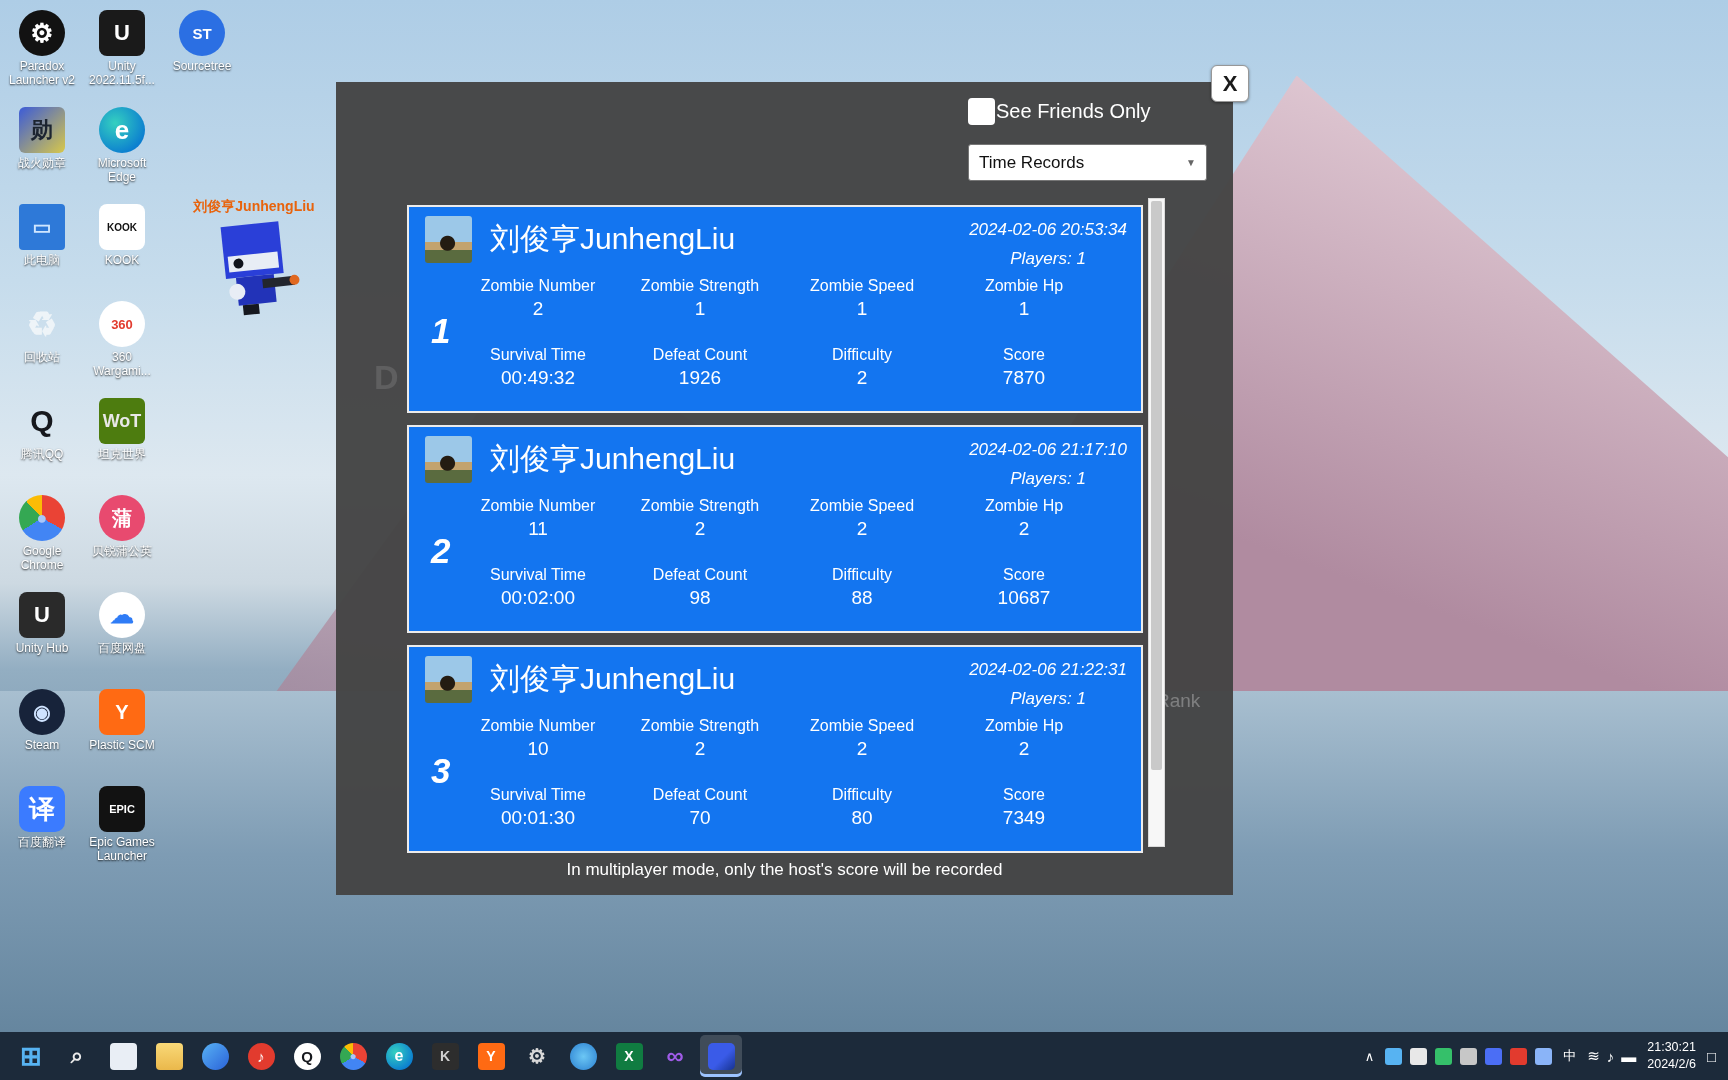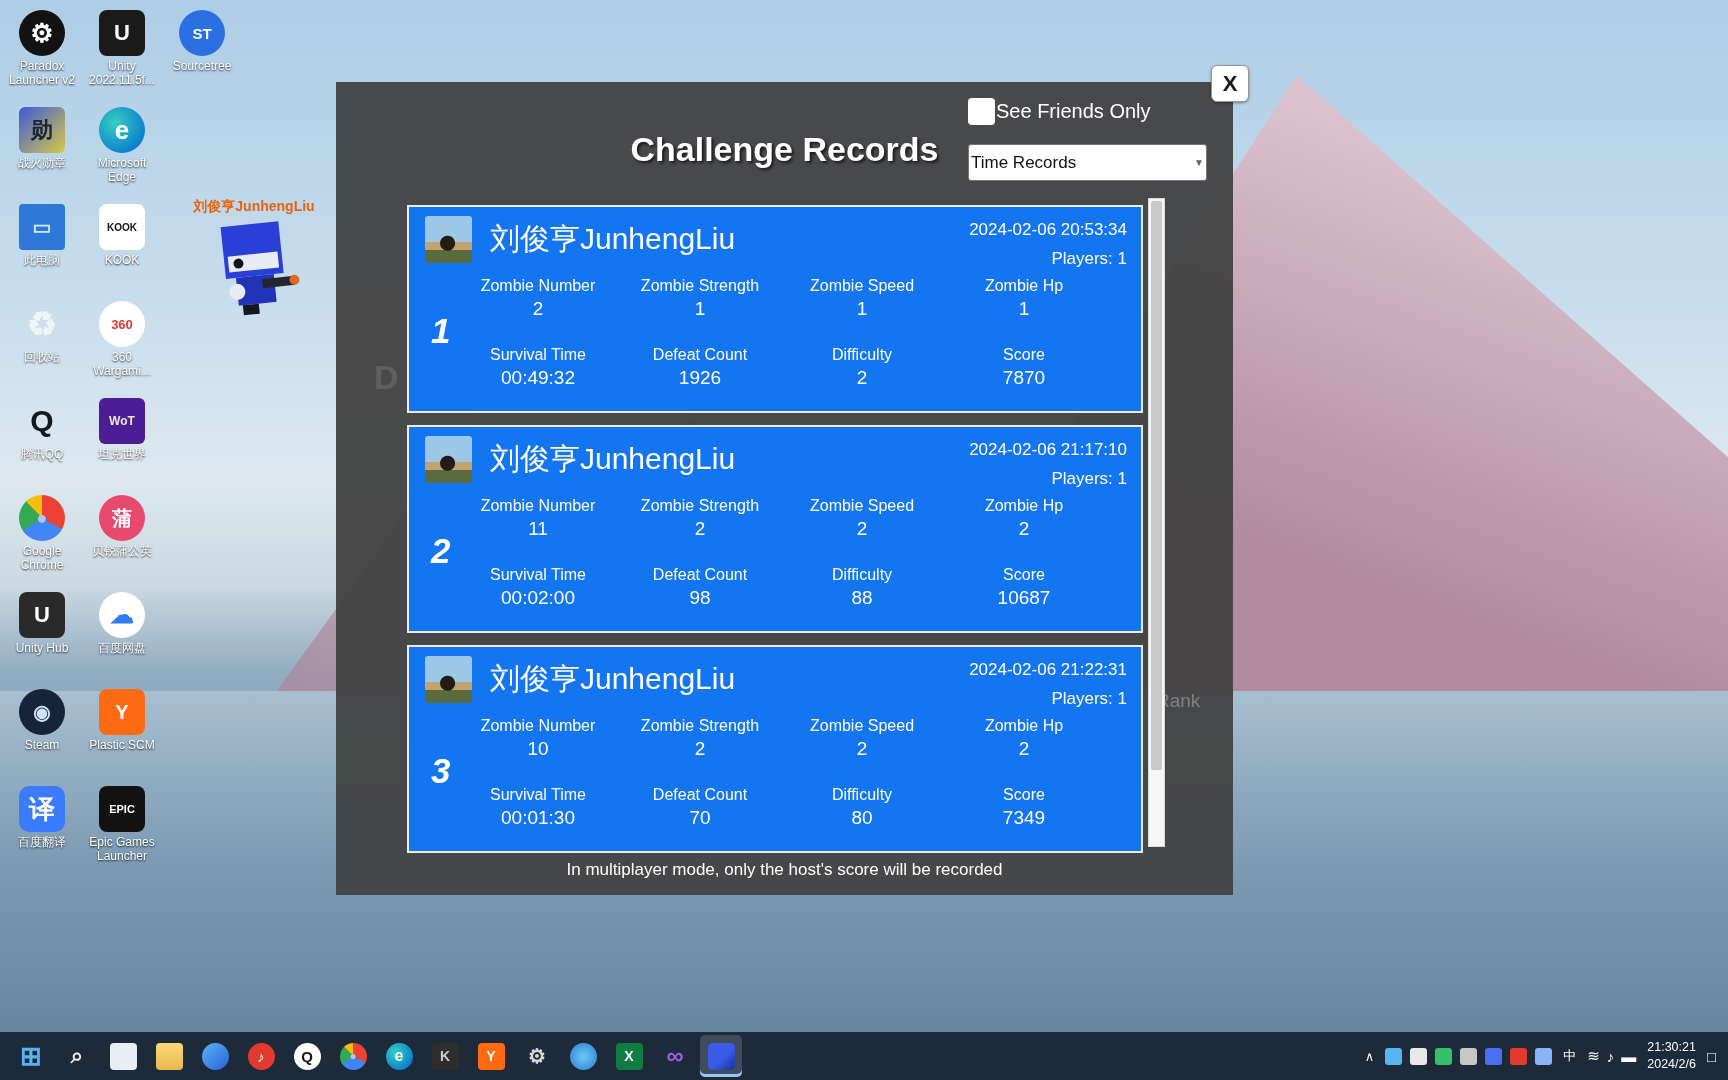--- a/index.html
+++ b/index.html
@@ -39,40 +39,40 @@
     border:1px solid #979797; border-radius:6px; font-size:22px; font-weight:bold; color:#1a1a1a;
     display:flex; align-items:center; justify-content:center; cursor:pointer;
     box-shadow:0 1px 3px rgba(0,0,0,.4); font-family:inherit; }
   .wtitle { position:absolute; top:48px; left:0; right:0; text-align:center; font-size:34px; font-weight:bold;
     color:#fff; text-shadow:2px 2px 3px rgba(0,0,0,.65); }
   .friends { position:absolute; top:16px; left:632px; display:flex; align-items:center; gap:1px; }
   .checkbox { width:27px; height:27px; background:#fff; border-radius:4px; cursor:pointer; flex:none; }
   .friends-label { color:#fff; font-size:20px; white-space:nowrap; }
   .dropdown { position:absolute; top:62px; left:632px; width:239px; height:37px; background:#fff;
     border:1px solid #767676; border-radius:3px; display:flex; align-items:center; justify-content:space-between;
-    padding:0 2px; font-size:17px; color:#111; cursor:pointer; }
+    padding:0 10px; font-size:17px; color:#111; cursor:pointer; }
   .caret { font-size:10px; color:#666; }
 
   .fragment-d { position:absolute; left:38px; top:276px; font-size:34px; font-weight:bold; color:rgba(255,255,255,.12); }
   .fragment-rank { position:absolute; left:820px; top:608px; font-size:19px; color:rgba(255,255,255,.3); }
 
   .records { position:absolute; left:71px; top:116px; width:736px; display:flex; flex-direction:column;
     gap:12px; padding-top:7px; }
   .scrollbar { position:absolute; left:812px; top:116px; width:17px; height:649px; background:#f7f7f7;
     border:1px solid #dadada; cursor:pointer; z-index:2; }
   .scroll-thumb { position:absolute; left:2px; right:2px; top:2px; height:88%; background:#c9c9c9; border-radius:2px; }
 
   .card { position:relative; height:208px; background:#1375f0; border:2px solid #ececec; overflow:hidden; }
   .card-head { display:flex; align-items:flex-start; padding:9px 10px 0 16px; }
   .avatar { width:47px; height:47px; border-radius:3px; flex:none;
     background:
       radial-gradient(circle at 48% 58%, #241c12 0 7px, rgba(0,0,0,0) 8px),
       linear-gradient(180deg,#9cc8e8 0 55%, #c2a36e 55% 72%, #5a6b3f 72% 100%); }
   .pname { font-size:30px; margin-left:18px; line-height:1.5; white-space:nowrap; }
-  .head-right { margin-left:auto; text-align:right; font-size:17px; line-height:1.7; padding-right:4px; }
+  .head-right { margin-left:auto; text-align:center; font-size:17px; line-height:1.7; padding-right:4px;font-style:italic; }
   .rank { position:absolute; left:22px; top:104px; font-size:35px; font-weight:bold; font-style:italic; }
   .stats { position:absolute; left:48px; right:36px; top:70px; display:grid;
     grid-template-columns:repeat(4,1fr); row-gap:26px; text-align:center; }
   .stat-label { font-size:16px; }
   .stat-value { font-size:19px; margin-top:3px; }
 
   .wfooter { position:absolute; top:778px; left:0; right:0; text-align:center; font-size:17px; color:#fff; }
 
   
   .taskbar { position:absolute; left:0; right:0; bottom:0; height:48px; background:#1c2a3a;
@@ -161,21 +161,21 @@
         <div class="dicon-img" style="background: rgb(255, 255, 255); color: rgb(17, 17, 17); border-radius: 8px; font-size: 10px;">KOOK</div>
         <div class="dicon-label">KOOK</div>
       </div>
 
       <div class="dicon">
         <div class="dicon-img" style="background: rgb(255, 255, 255); color: rgb(226, 59, 46); border-radius: 50%; font-size: 13px;">360</div>
         <div class="dicon-label">360 Wargami...</div>
       </div>
 
       <div class="dicon">
-        <div class="dicon-img" style="background: #4c1d95; color: rgb(232, 232, 232); border-radius: 6px; font-size: 12px;">WoT</div>
+        <div class="dicon-img" style="background: #4d7c0f; color: rgb(232, 232, 232); border-radius: 6px; font-size: 18px;">WoT</div>
         <div class="dicon-label">坦克世界</div>
       </div>
 
       <div class="dicon">
         <div class="dicon-img" style="background: rgb(232, 74, 111); color: rgb(255, 255, 255); border-radius: 50%; font-size: 20px;">蒲</div>
         <div class="dicon-label">贝锐蒲公英</div>
       </div>
 
       <div class="dicon">
         <div class="dicon-img" style="background: rgb(255, 255, 255); color: rgb(47, 124, 246); border-radius: 50%; font-size: 24px;">☁</div>
@@ -209,21 +209,20 @@
         <circle cx="36" cy="72" r="8" fill="#e8edf5"></circle>
         <rect x="62" y="62" width="32" height="9" fill="#23262e"></rect>
         <circle cx="94" cy="66" r="5" fill="#e06820"></circle>
         <rect x="40" y="86" width="16" height="10" fill="#16181f"></rect>
       </g>
     </svg>
   </div>
 
   <div class="gwindow">
     <button class="close-btn">X</button>
-    <div class="wtitle">Challenge Records</div>
 
     <div class="friends">
       <div class="checkbox"></div>
       <span class="friends-label">See Friends Only</span>
     </div>
 
     <div class="dropdown">
       <span>Time Records</span>
       <span class="caret">▼</span>
     </div>

